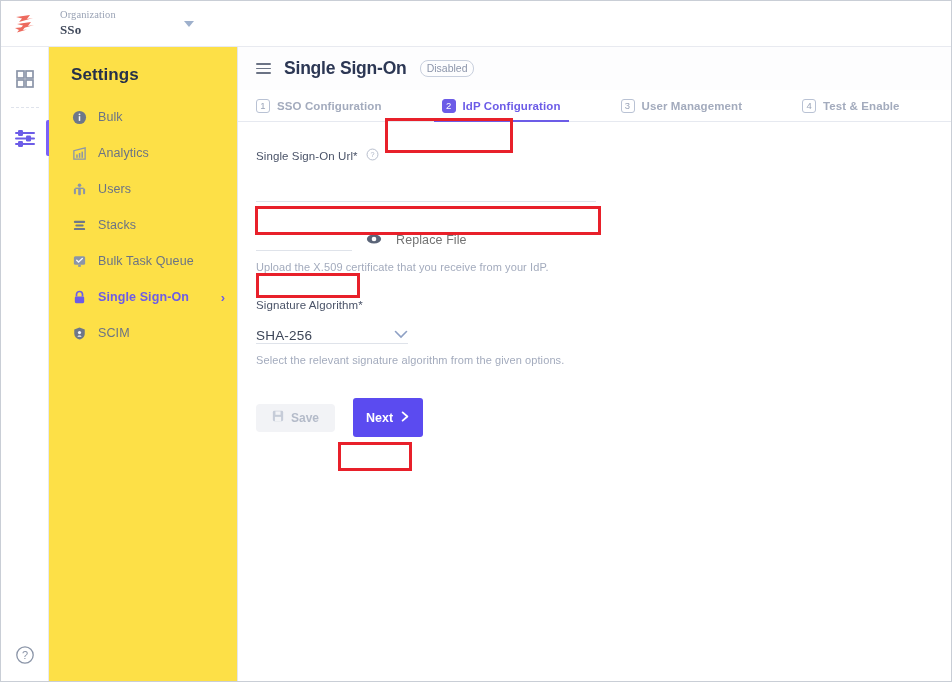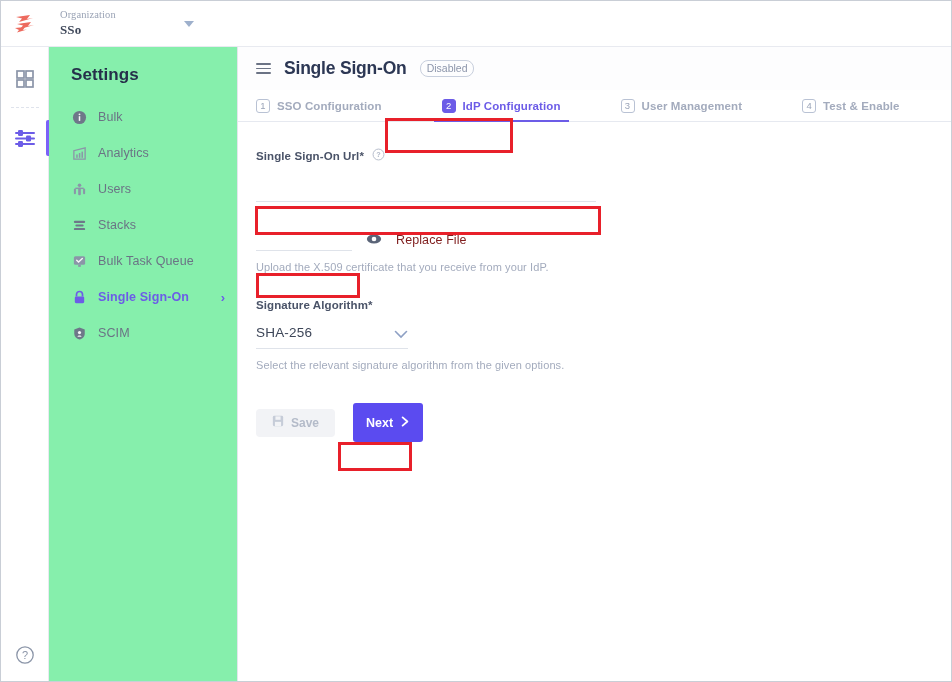--- a/index.html
+++ b/index.html
@@ -96,21 +96,21 @@
   }
   .rail-help {
     position: absolute;
     bottom: 12px; left: 50%;
     transform: translateX(-50%);
   }
 
   
   .sidebar {
     width: 189px;
-    background: #86efac;
+    background: #fde047;
     border-right: 1px solid #e3e6ed;
     padding-top: 18px;
   }
   .sidebar-title {
     font-size: 17px;
     font-weight: 700;
     color: #25304a;
     padding: 0 0 14px 22px;
     letter-spacing: .1px;
   }
@@ -197,21 +197,21 @@
     position: absolute;
     left: -8px; right: 14px; bottom: -1px;
     height: 2px; background: #6c5ce7;
   }
 
   
   .form { padding: 26px 0 0 18px; }
   .field { margin-bottom: 0; }
   .field-label {
     font-size: 11.5px;
-    font-weight: 700;
+    font-weight: 400;
     color: #4a5368;
     display: flex;
     align-items: center;
     gap: 8px;
     letter-spacing: .1px;
   }
   .text-input {
     margin-top: 13px;
     height: 26px;
     width: 340px;
@@ -231,27 +231,26 @@
     letter-spacing: .1px;
   }
   .cert-row { display: flex; align-items: center; gap: 14px; margin-top: 10px; }
   .cert-input {
     width: 96px; height: 22px;
     border: none;
     border-bottom: 1px solid #dfe3ea;
     background: transparent;
     outline: none;
   }
-  .replace-label { font-size: 12.5px; color: #7f1d1d; letter-spacing: .1px; text-align: right; }
+  .replace-label { font-size: 12.5px; color: #737373; letter-spacing: .1px; text-align: right; }
   .select-row {
-    display: flex; align-items: flex-start;
+    display: flex; align-items: flex-end;
     width: 152px;
     margin-top: 14px;
     border-bottom: 1px solid #dfe3ea;
-    padding-bottom: 5px;
     cursor: pointer;
   }
   .select-value { font-size: 13.5px; color: #3d4658; letter-spacing: .2px; }
   .select-caret { margin-left: auto; }
 
   .actions { display: flex; align-items: center; gap: 18px; margin-top: 32px; }
   .btn-save {
     display: flex; align-items: center; gap: 7px;
     height: 28px; padding: 0 16px;
     background: #f2f3f6;

